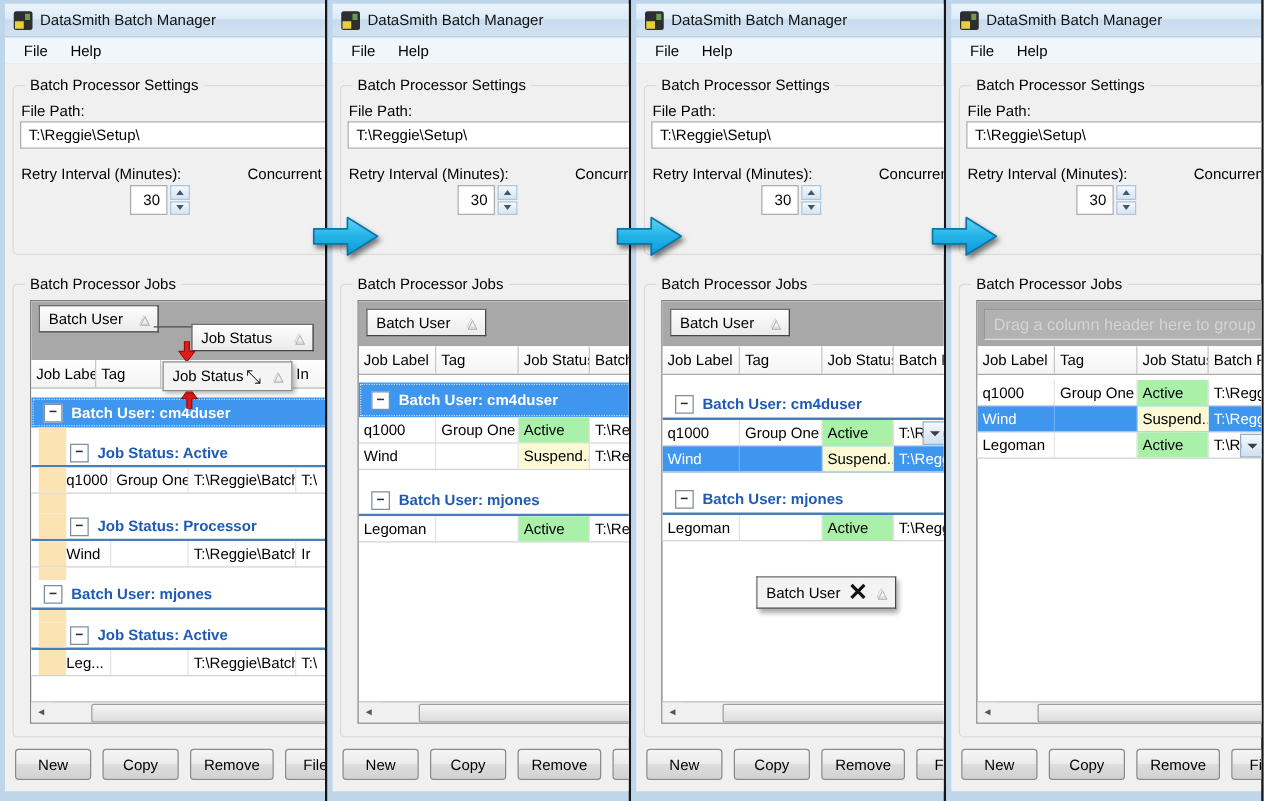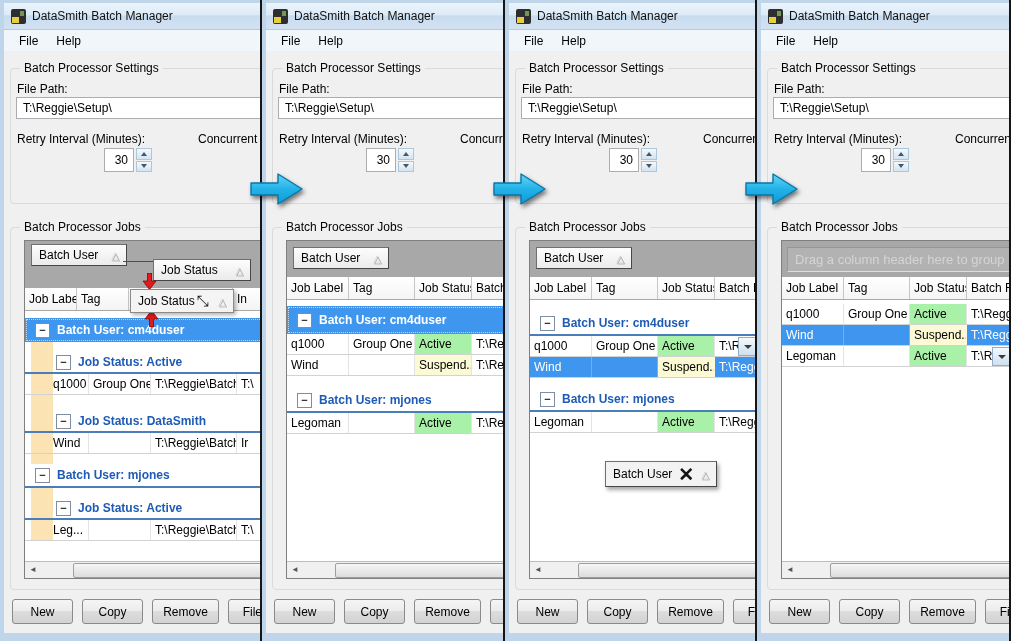--- a/index.html
+++ b/index.html
@@ -171,21 +171,21 @@
               <div class="cell" style="width: 62px;">Group One</div>
               <div class="cell" style="width: 86px;">T:\Reggie\Batch\</div>
               <div class="cell" style="width: 90px;">T:\</div>
             </div>
             <div class="spacer" style="height: 16px;">
               <div class="tanstrip"></div>
             </div>
             <div class="grow g2row" style="height: 22px;">
               <div class="tanstrip"></div>
               <span class="cbx">−</span>
-              <span>Job Status: DataSmith</span>
+              <span>Job Status: Processor</span>
             </div>
             <div class="grow drow" style="height: 21px; padding-left: 24px;">
               <div class="tanstrip"></div>
               <div class="cell" style="width: 40px;">Wind</div>
               <div class="cell" style="width: 62px;"></div>
               <div class="cell" style="width: 86px;">T:\Reggie\Batch\</div>
               <div class="cell" style="width: 90px;">Ir</div>
             </div>
             <div class="spacer" style="height: 10px;">
               <div class="tanstrip"></div>

